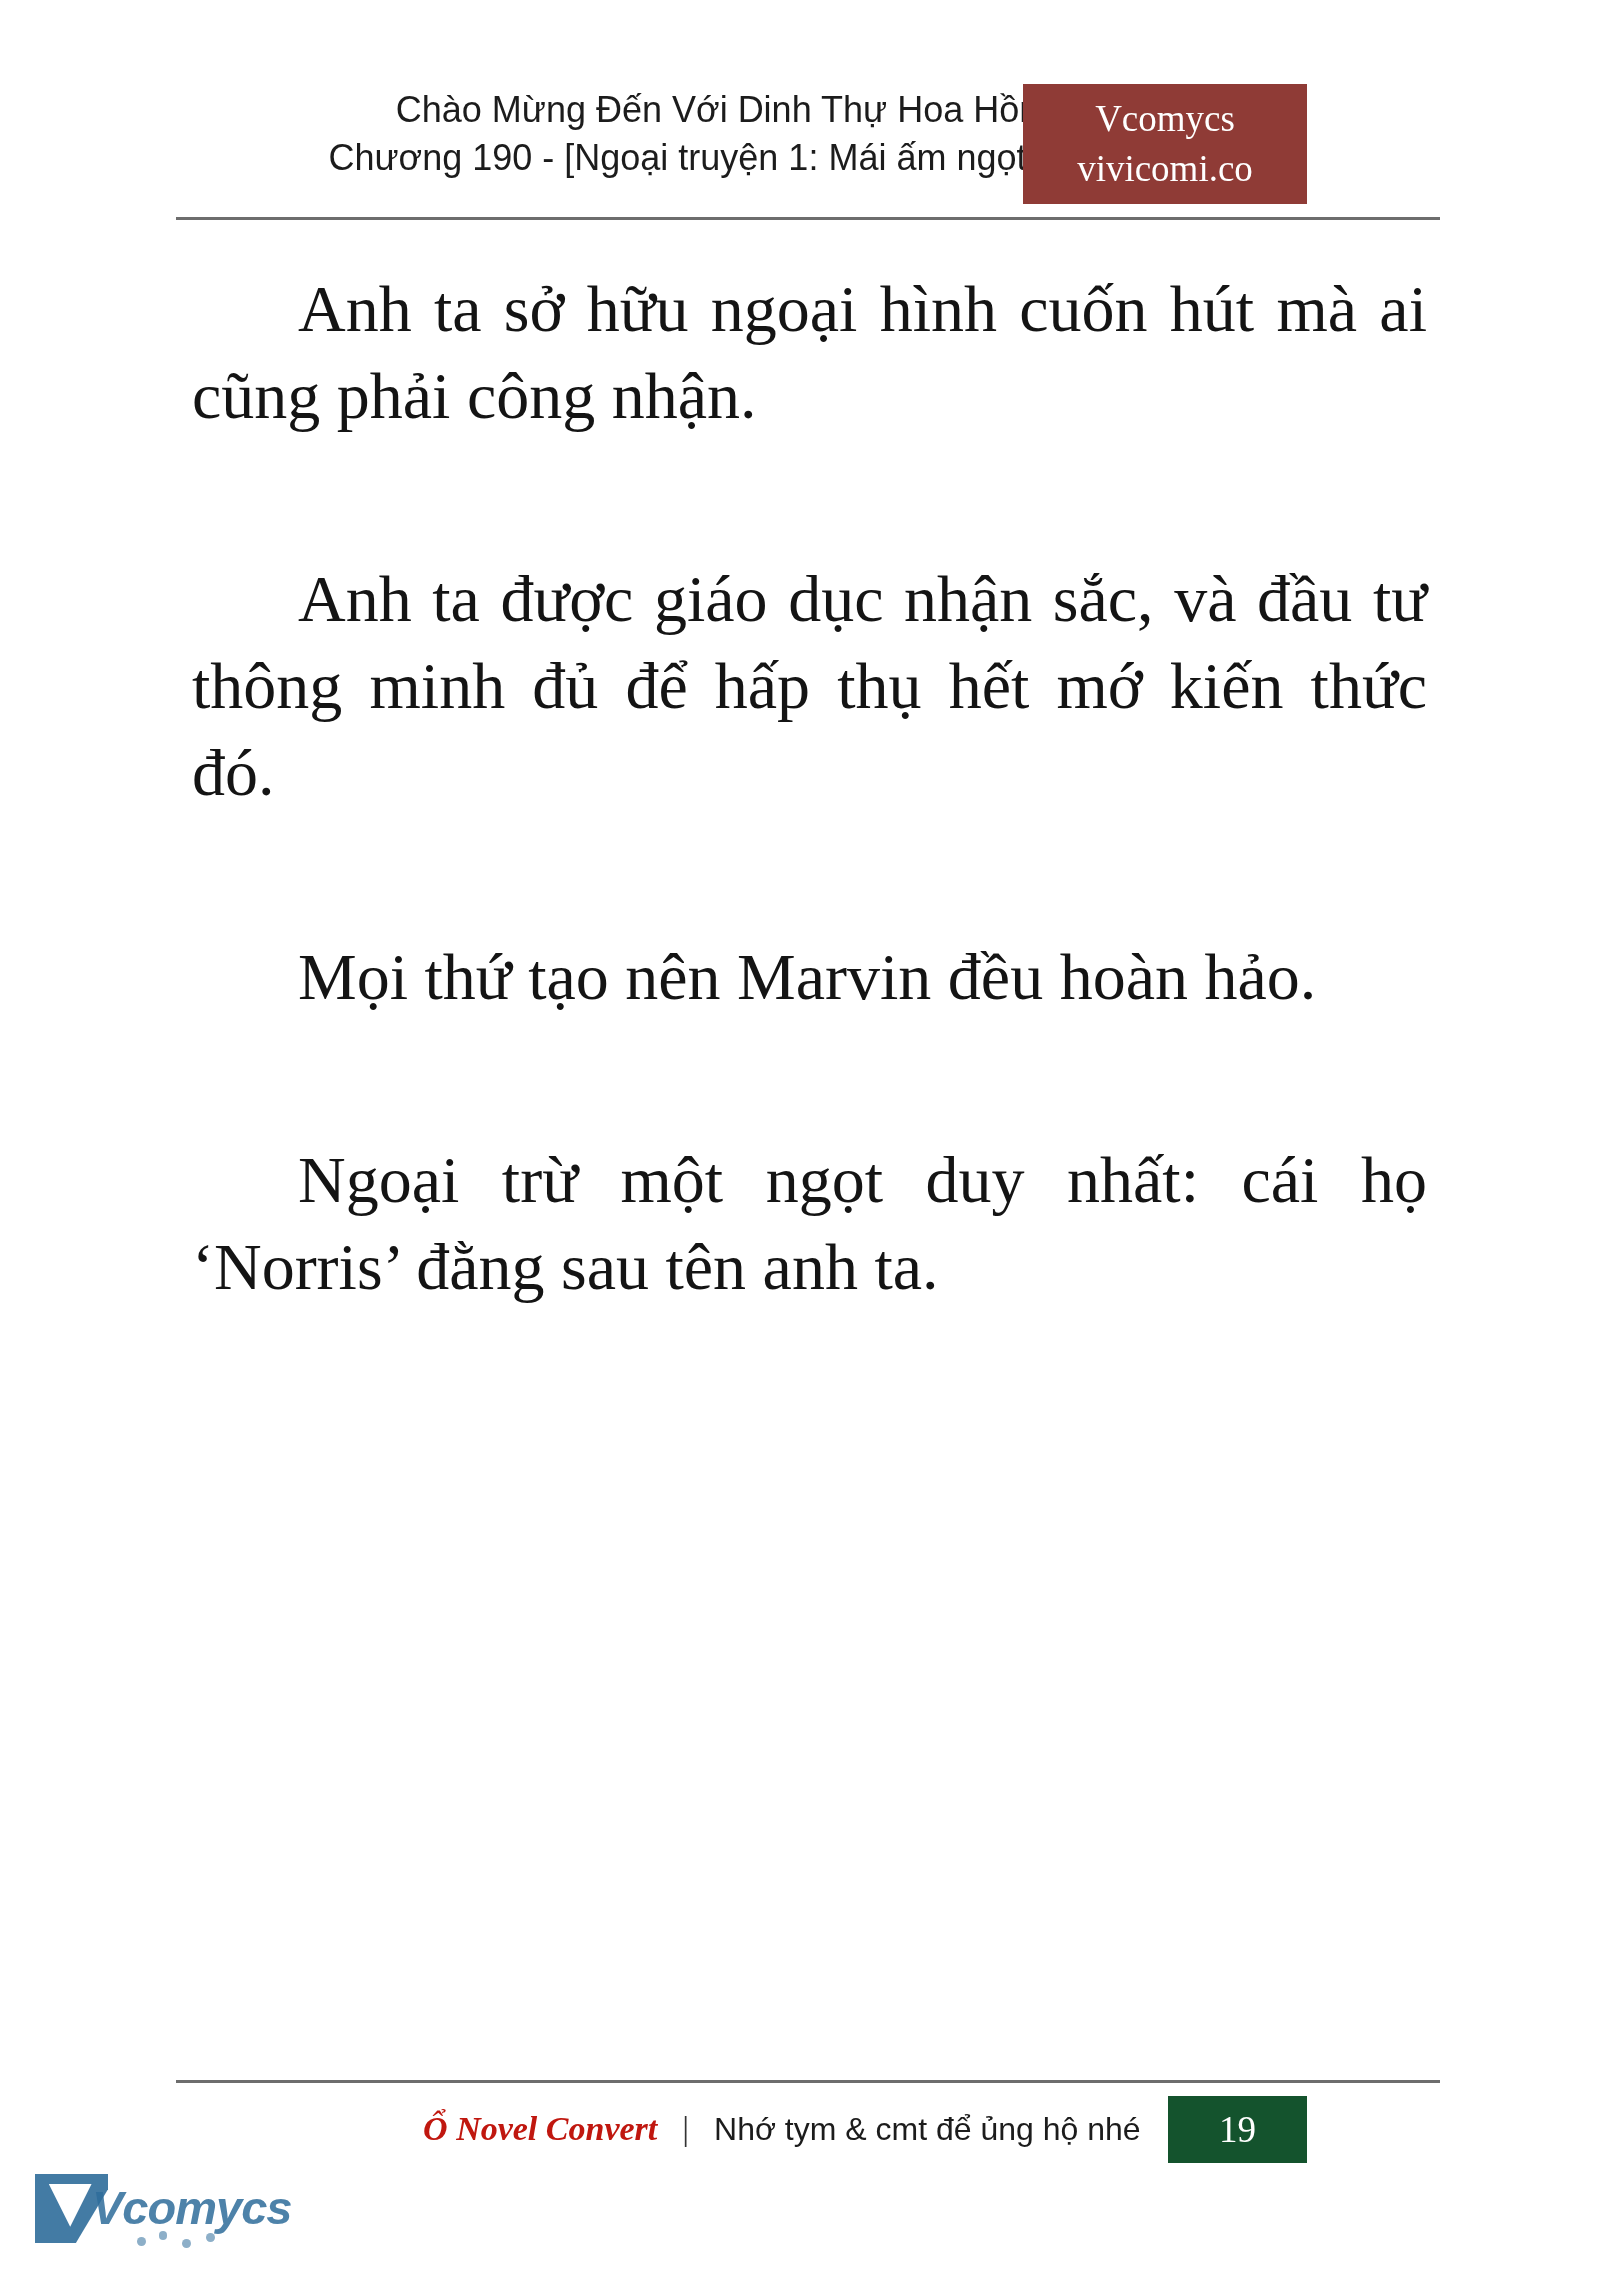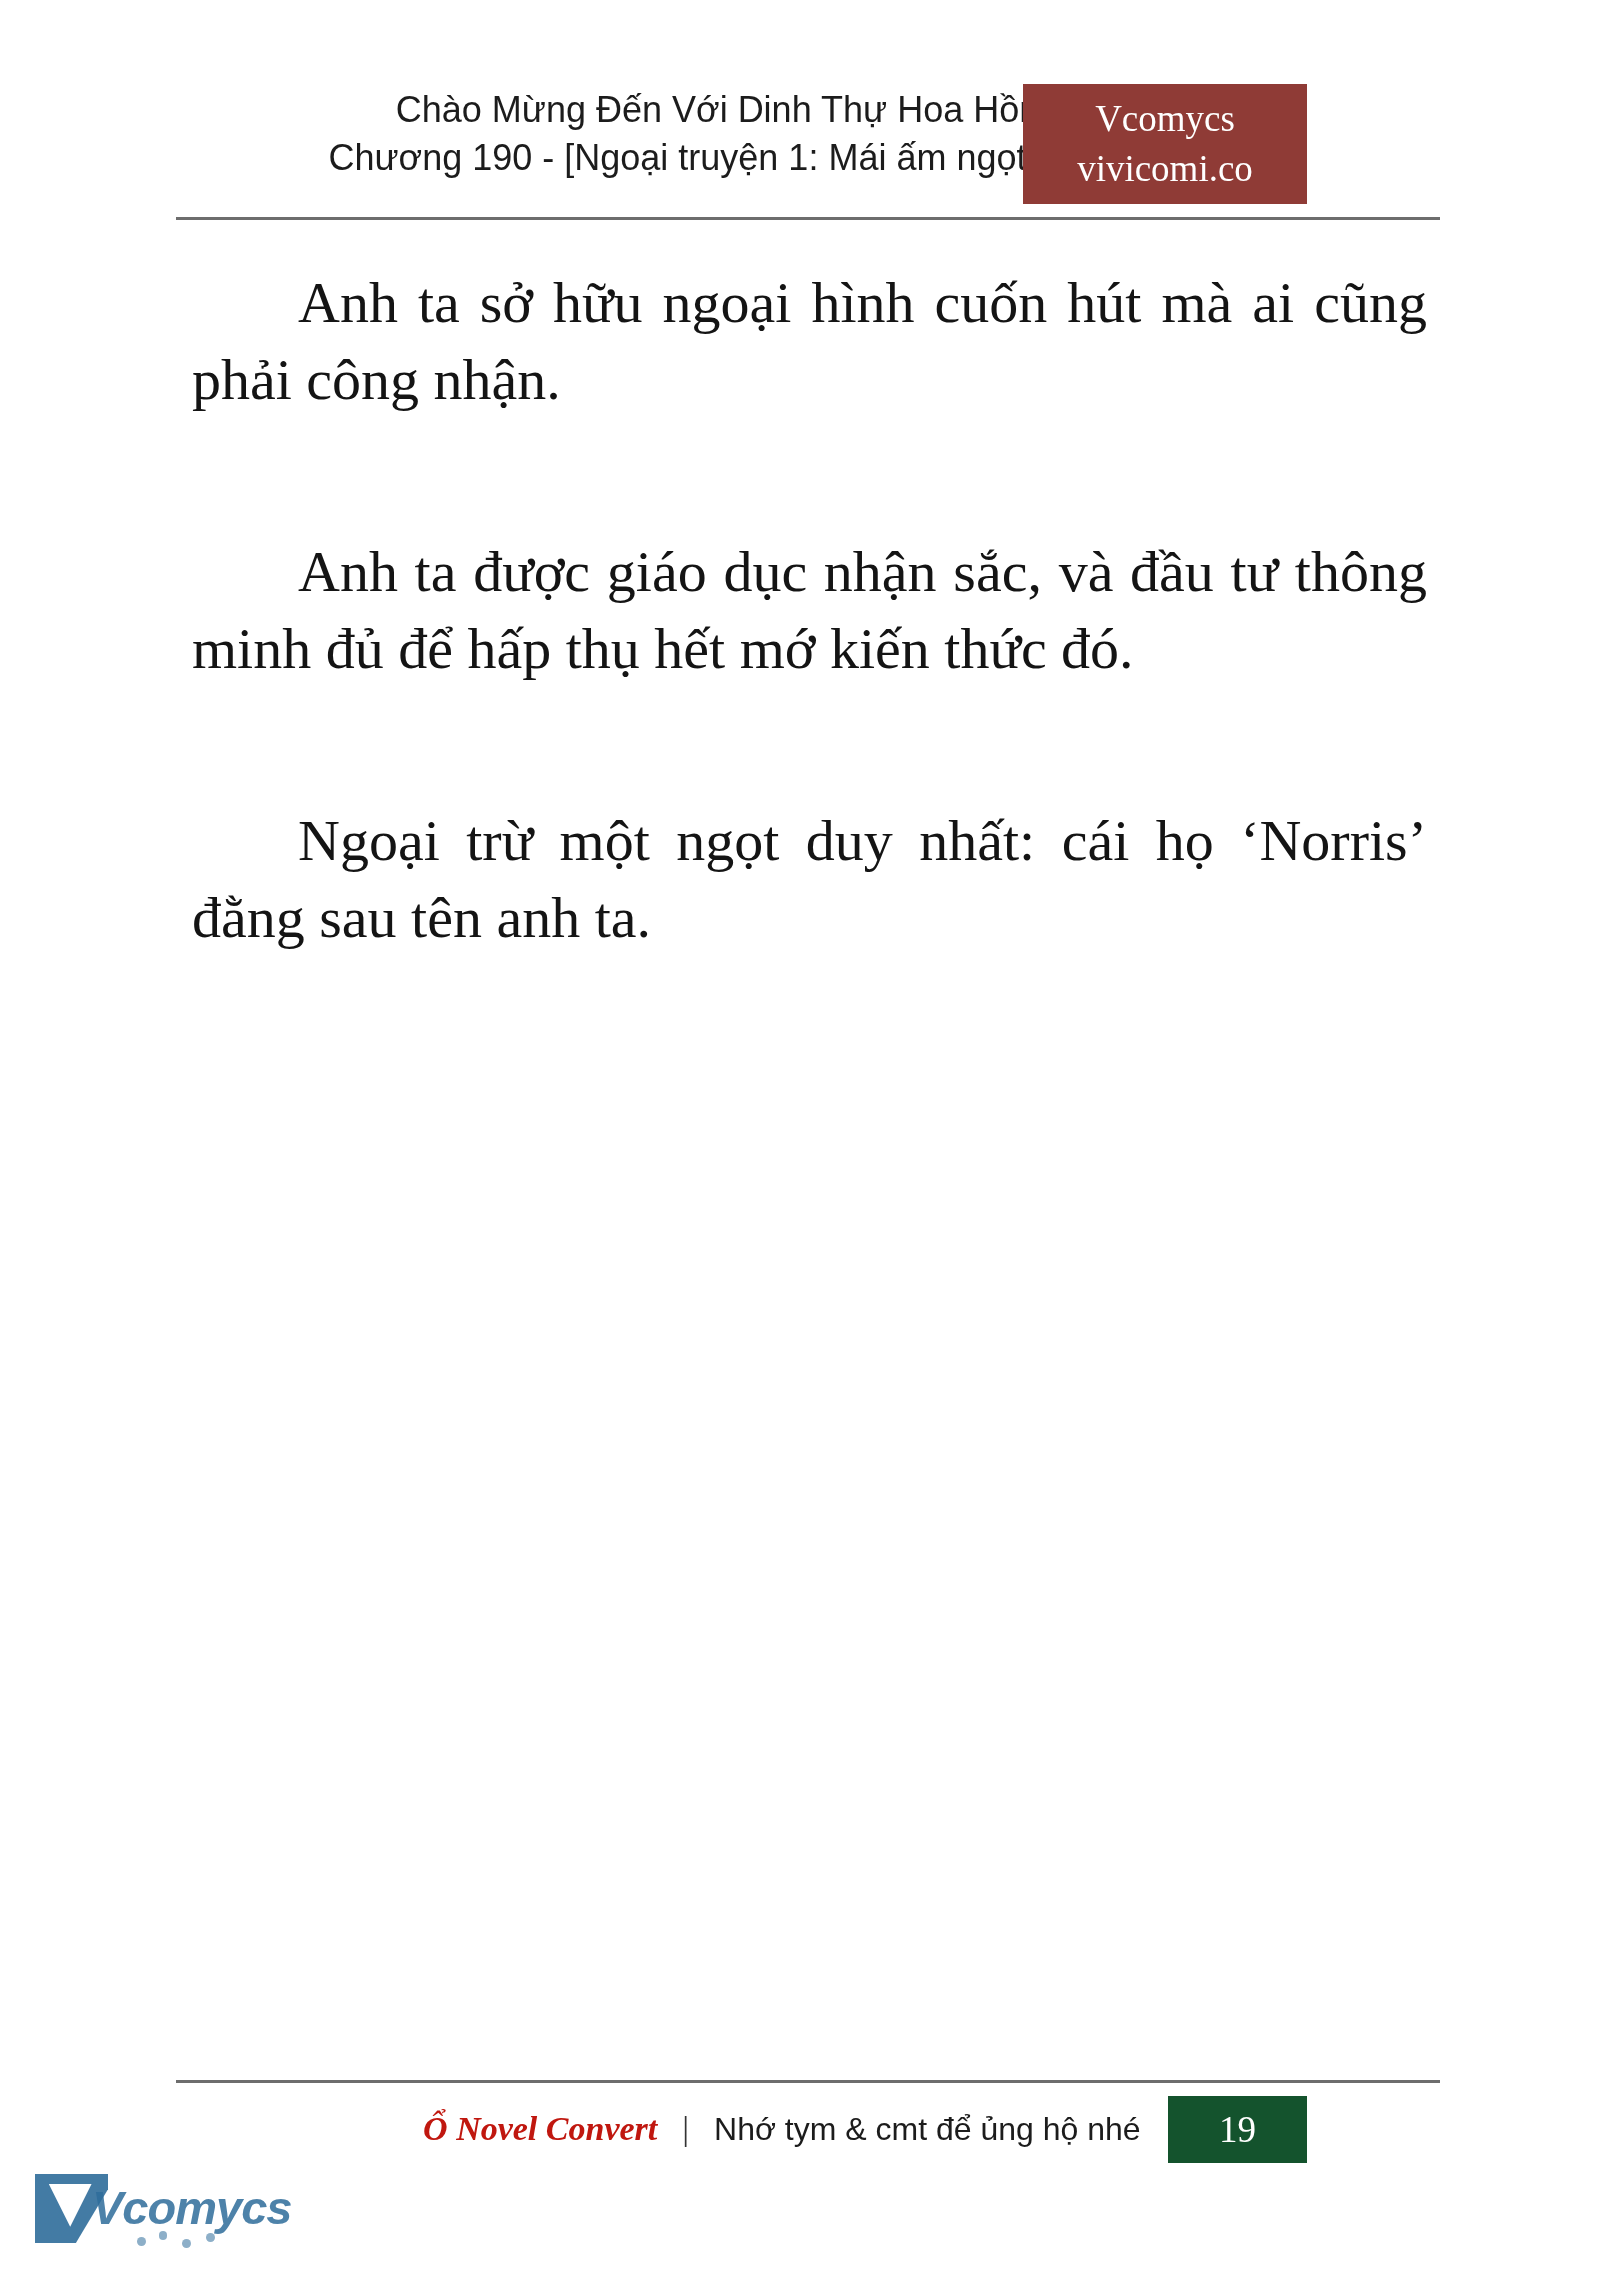--- a/index.html
+++ b/index.html
@@ -76,21 +76,21 @@
   }
 
   
   .content {
     position: absolute;
     left: 192px;
     top: 265px;
     width: 1235px;
   }
   .para {
-    font-size: 58px;
+    font-size: 66px;
     line-height: 1.32;
     text-align: justify;
     text-align-last: left;
     margin: 0 0 116px 0;
     color: #141414;
   }
   .para .indent {
     display: inline-block;
     width: 106px;
   }
@@ -226,20 +226,21 @@
     <div class="header-badge">
       <span>Vcomycs</span>
       <span>vivicomi.co</span>
     </div>
     <div class="header-rule"></div>
   </div>
 
   <div class="content">
     <p class="para"><span class="indent"></span><span>Anh ta sở hữu ngoại hình cuốn hút mà ai cũng phải công nhận.</span></p>
     <p class="para"><span class="indent"></span><span>Anh ta được giáo dục nhận sắc, và đầu tư thông minh đủ để hấp thụ hết mớ kiến thức đó.</span></p>
+    <p class="para"><span class="indent"></span><span>Mọi thứ tạo nên Marvin đều hoàn hảo.</span></p>
     <p class="para"><span class="indent"></span><span>Ngoại trừ một ngọt duy nhất: cái họ ‘Norris’ đằng sau tên anh ta.</span></p>
   </div>
 
   <div class="footer">
     <div class="footer-rule"></div>
     <div class="footer-row">
       <div class="footer-credit">
         <span class="footer-brand">Ổ Novel Convert</span>
         <span class="footer-sep">|</span>
         <span class="footer-note">Nhớ tym &amp; cmt để ủng hộ nhé</span>

